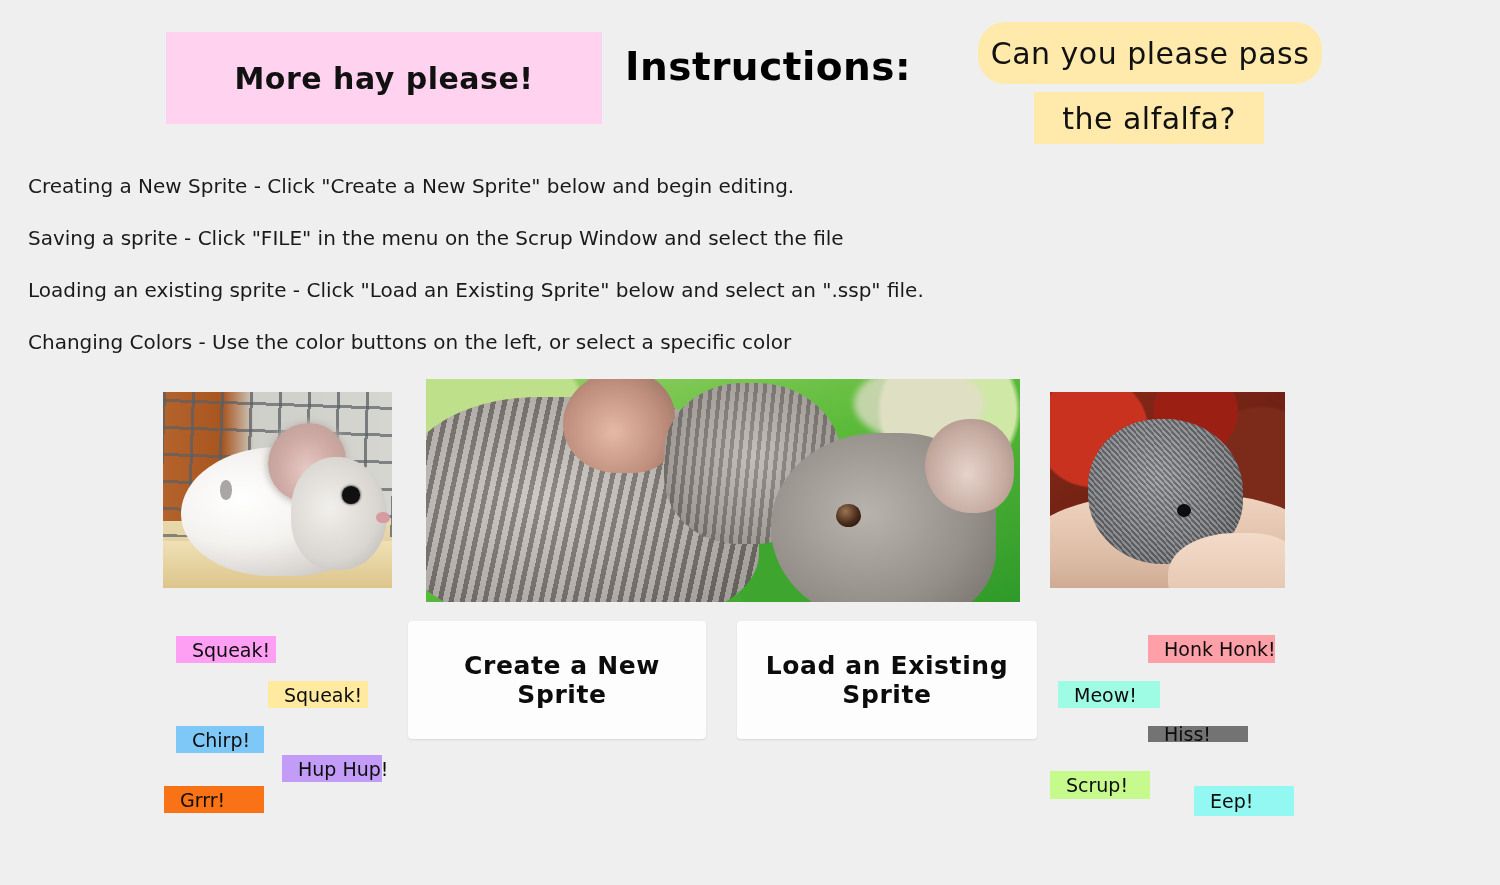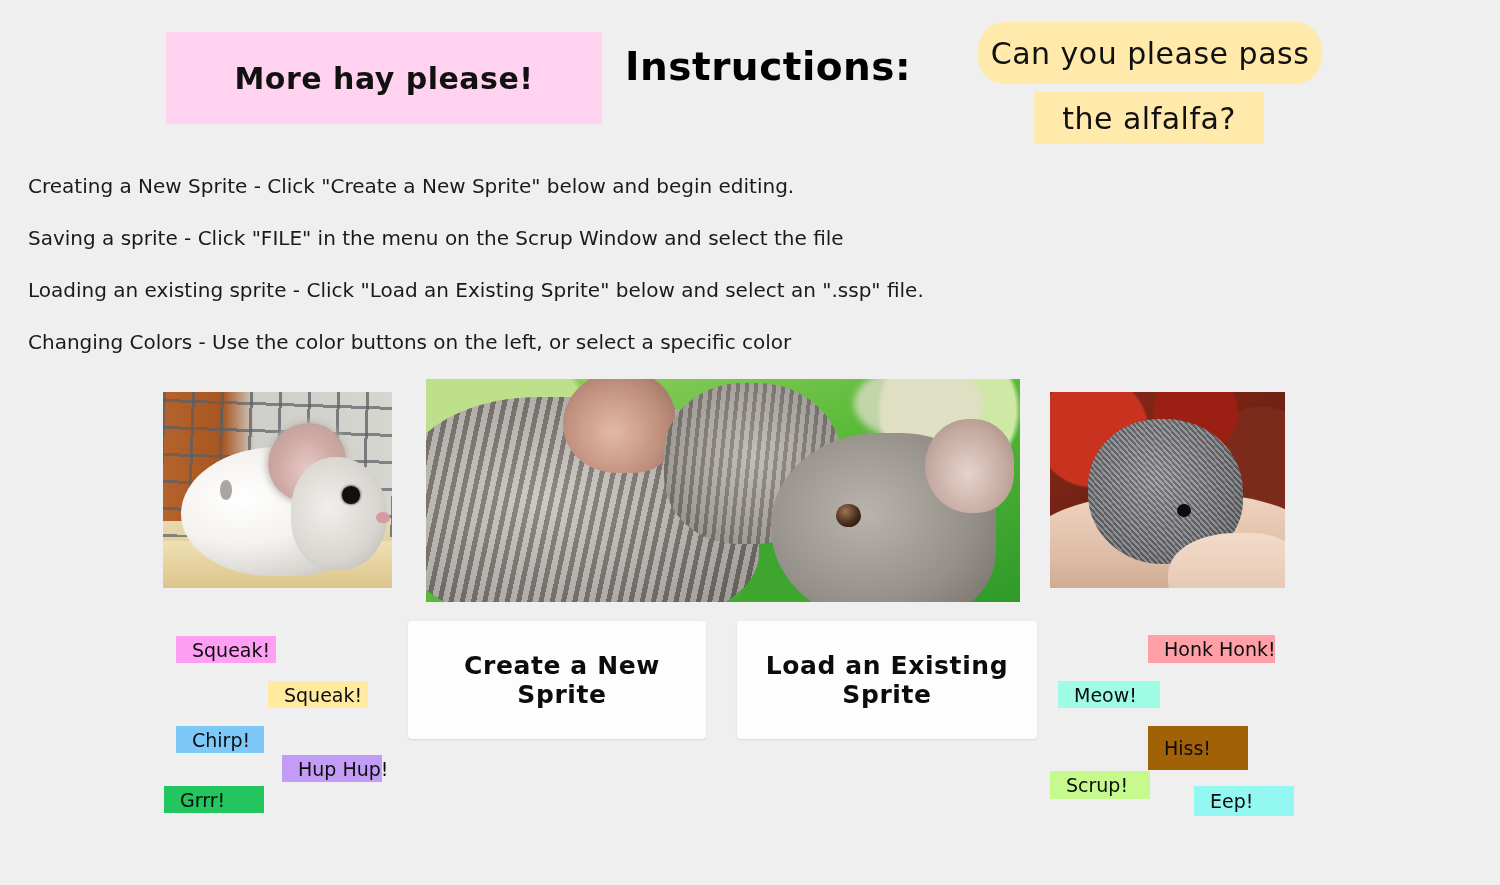--- a/index.html
+++ b/index.html
@@ -318,31 +318,31 @@
   </div>
   <div class="chip" style="left:268px; top:681px; width:100px; height:27px; background:#ffeaa0;">
     <span>Squeak!</span>
   </div>
   <div class="chip" style="left:176px; top:726px; width:88px; height:27px; background:#7ec8f7;">
     <span>Chirp!</span>
   </div>
   <div class="chip" style="left:282px; top:755px; width:100px; height:27px; background:#c39cf7;">
     <span>Hup Hup!</span>
   </div>
-  <div class="chip" style="left:164px; top:786px; width:100px; height:27px; background:#22c55e;">
+  <div class="chip" style="left:164px; top:786px; width:100px; height:27px; background:#f97316;">
     <span>Grrr!</span>
   </div>
 
   <div class="chip" style="left:1148px; top:635px; width:127px; height:28px; background:#ffa0a8;">
     <span>Honk Honk!</span>
   </div>
   <div class="chip" style="left:1058px; top:681px; width:102px; height:27px; background:#9ffce4;">
     <span>Meow!</span>
   </div>
-  <div class="chip" style="left:1148px; top:726px; width:100px; height:44px; background:#a16207;">
+  <div class="chip" style="left:1148px; top:726px; width:100px; height:16px; background:#737373;">
     <span>Hiss!</span>
   </div>
   <div class="chip" style="left:1050px; top:771px; width:100px; height:28px; background:#c7fa8c;">
     <span>Scrup!</span>
   </div>
   <div class="chip" style="left:1194px; top:786px; width:100px; height:30px; background:#93f7f2;">
     <span>Eep!</span>
   </div>
 
 </div>

